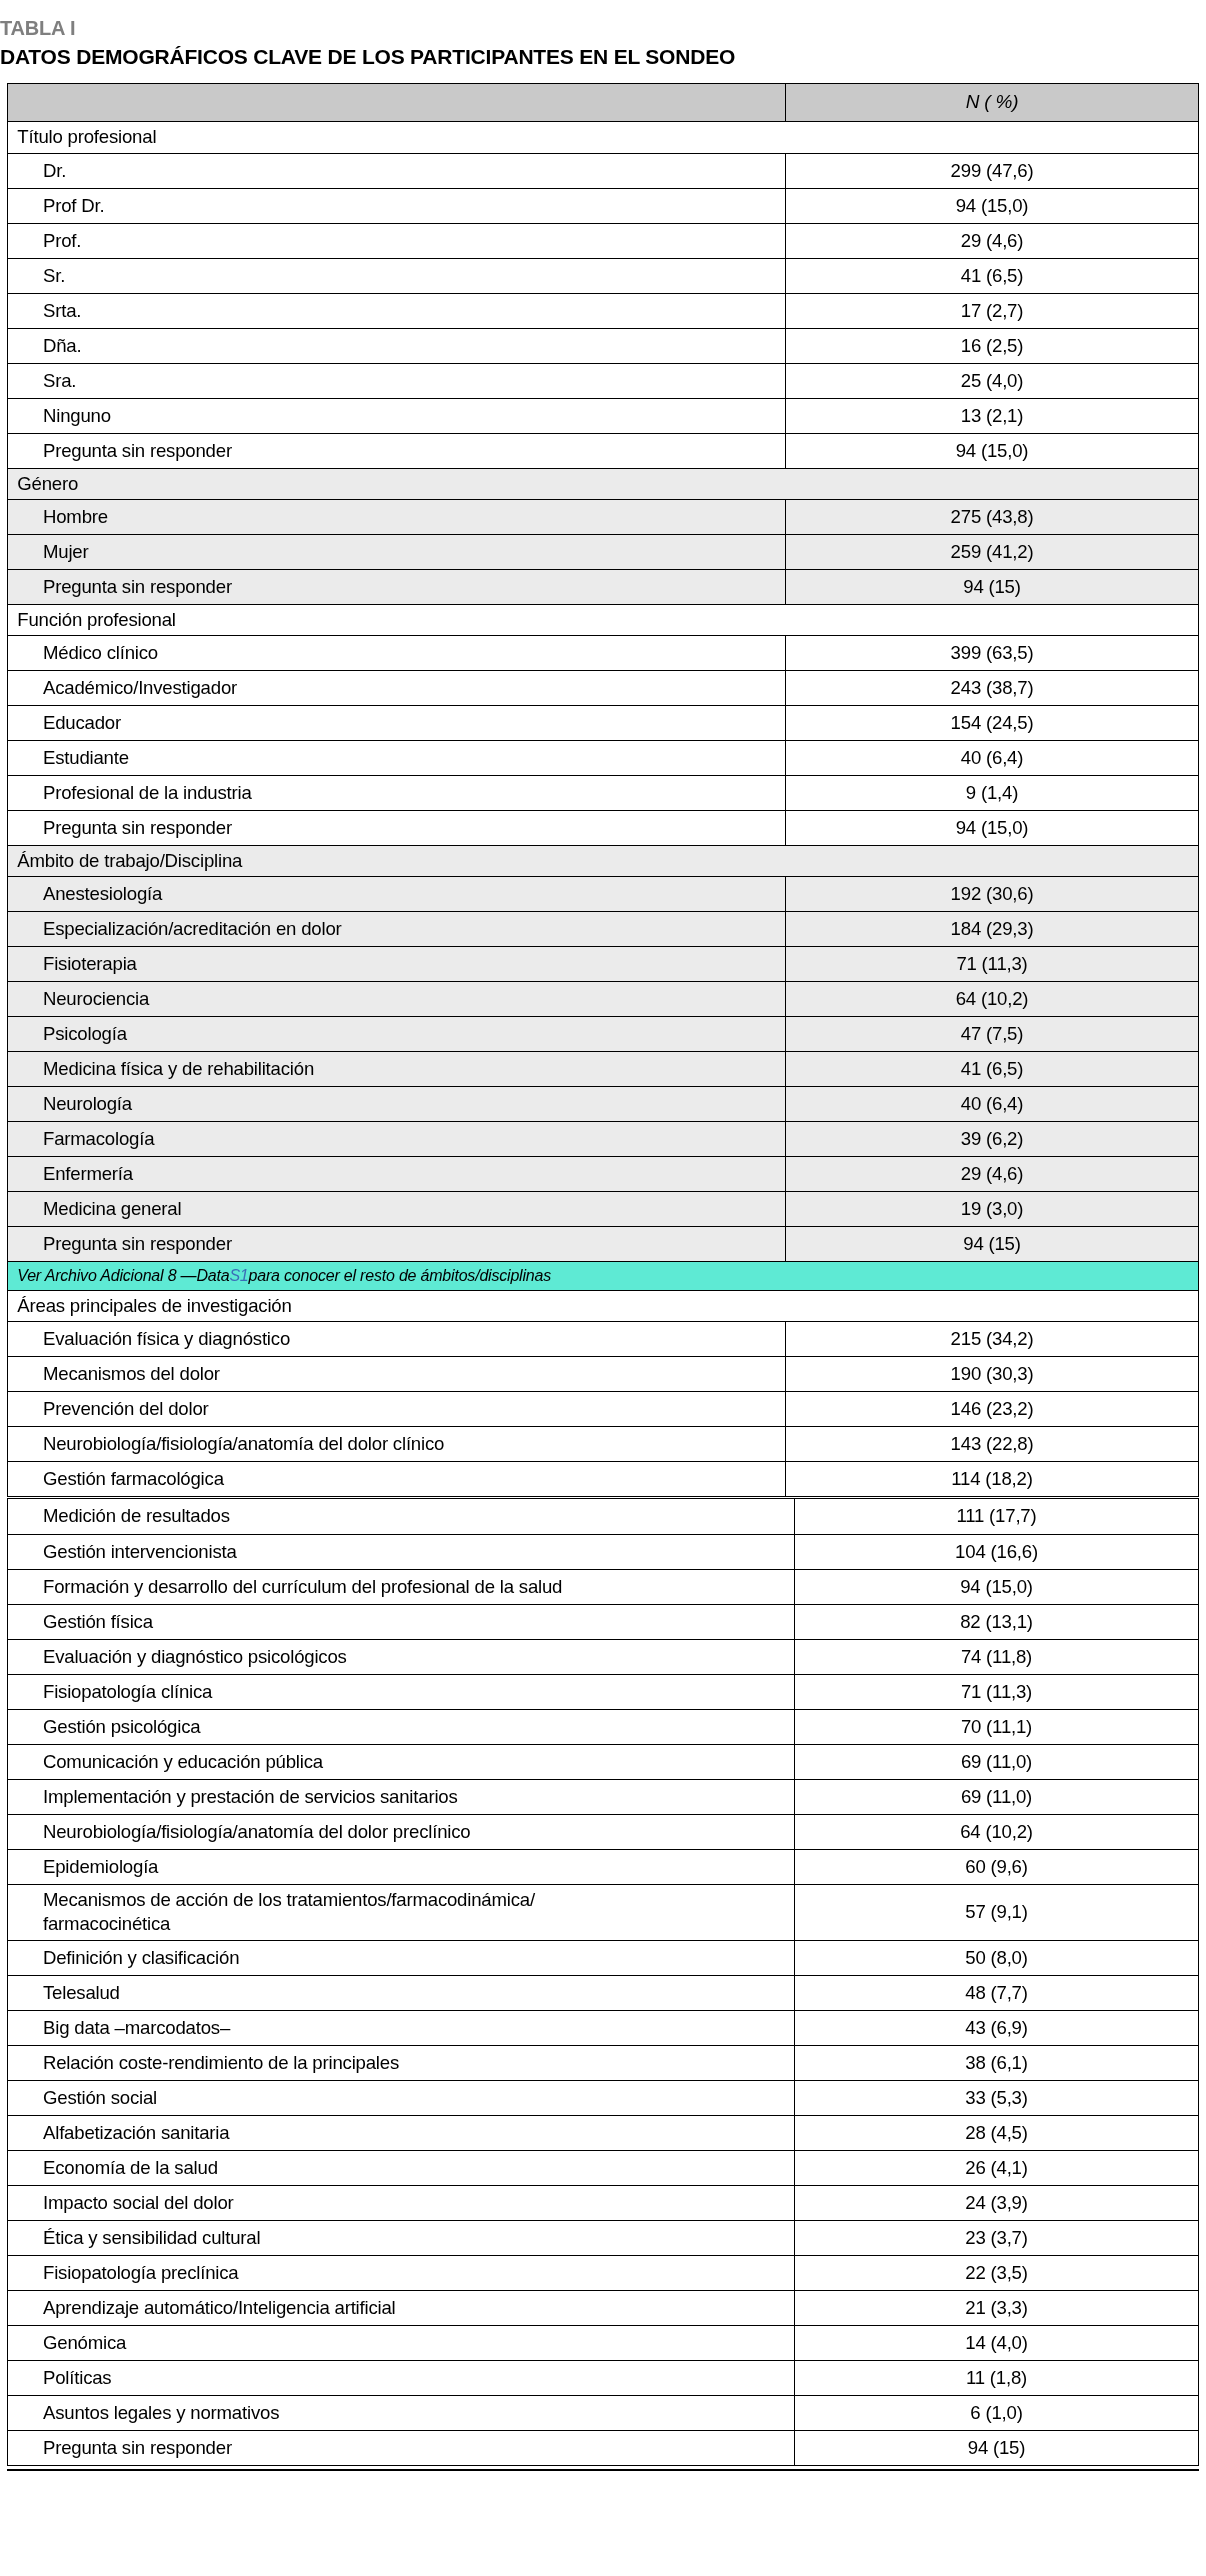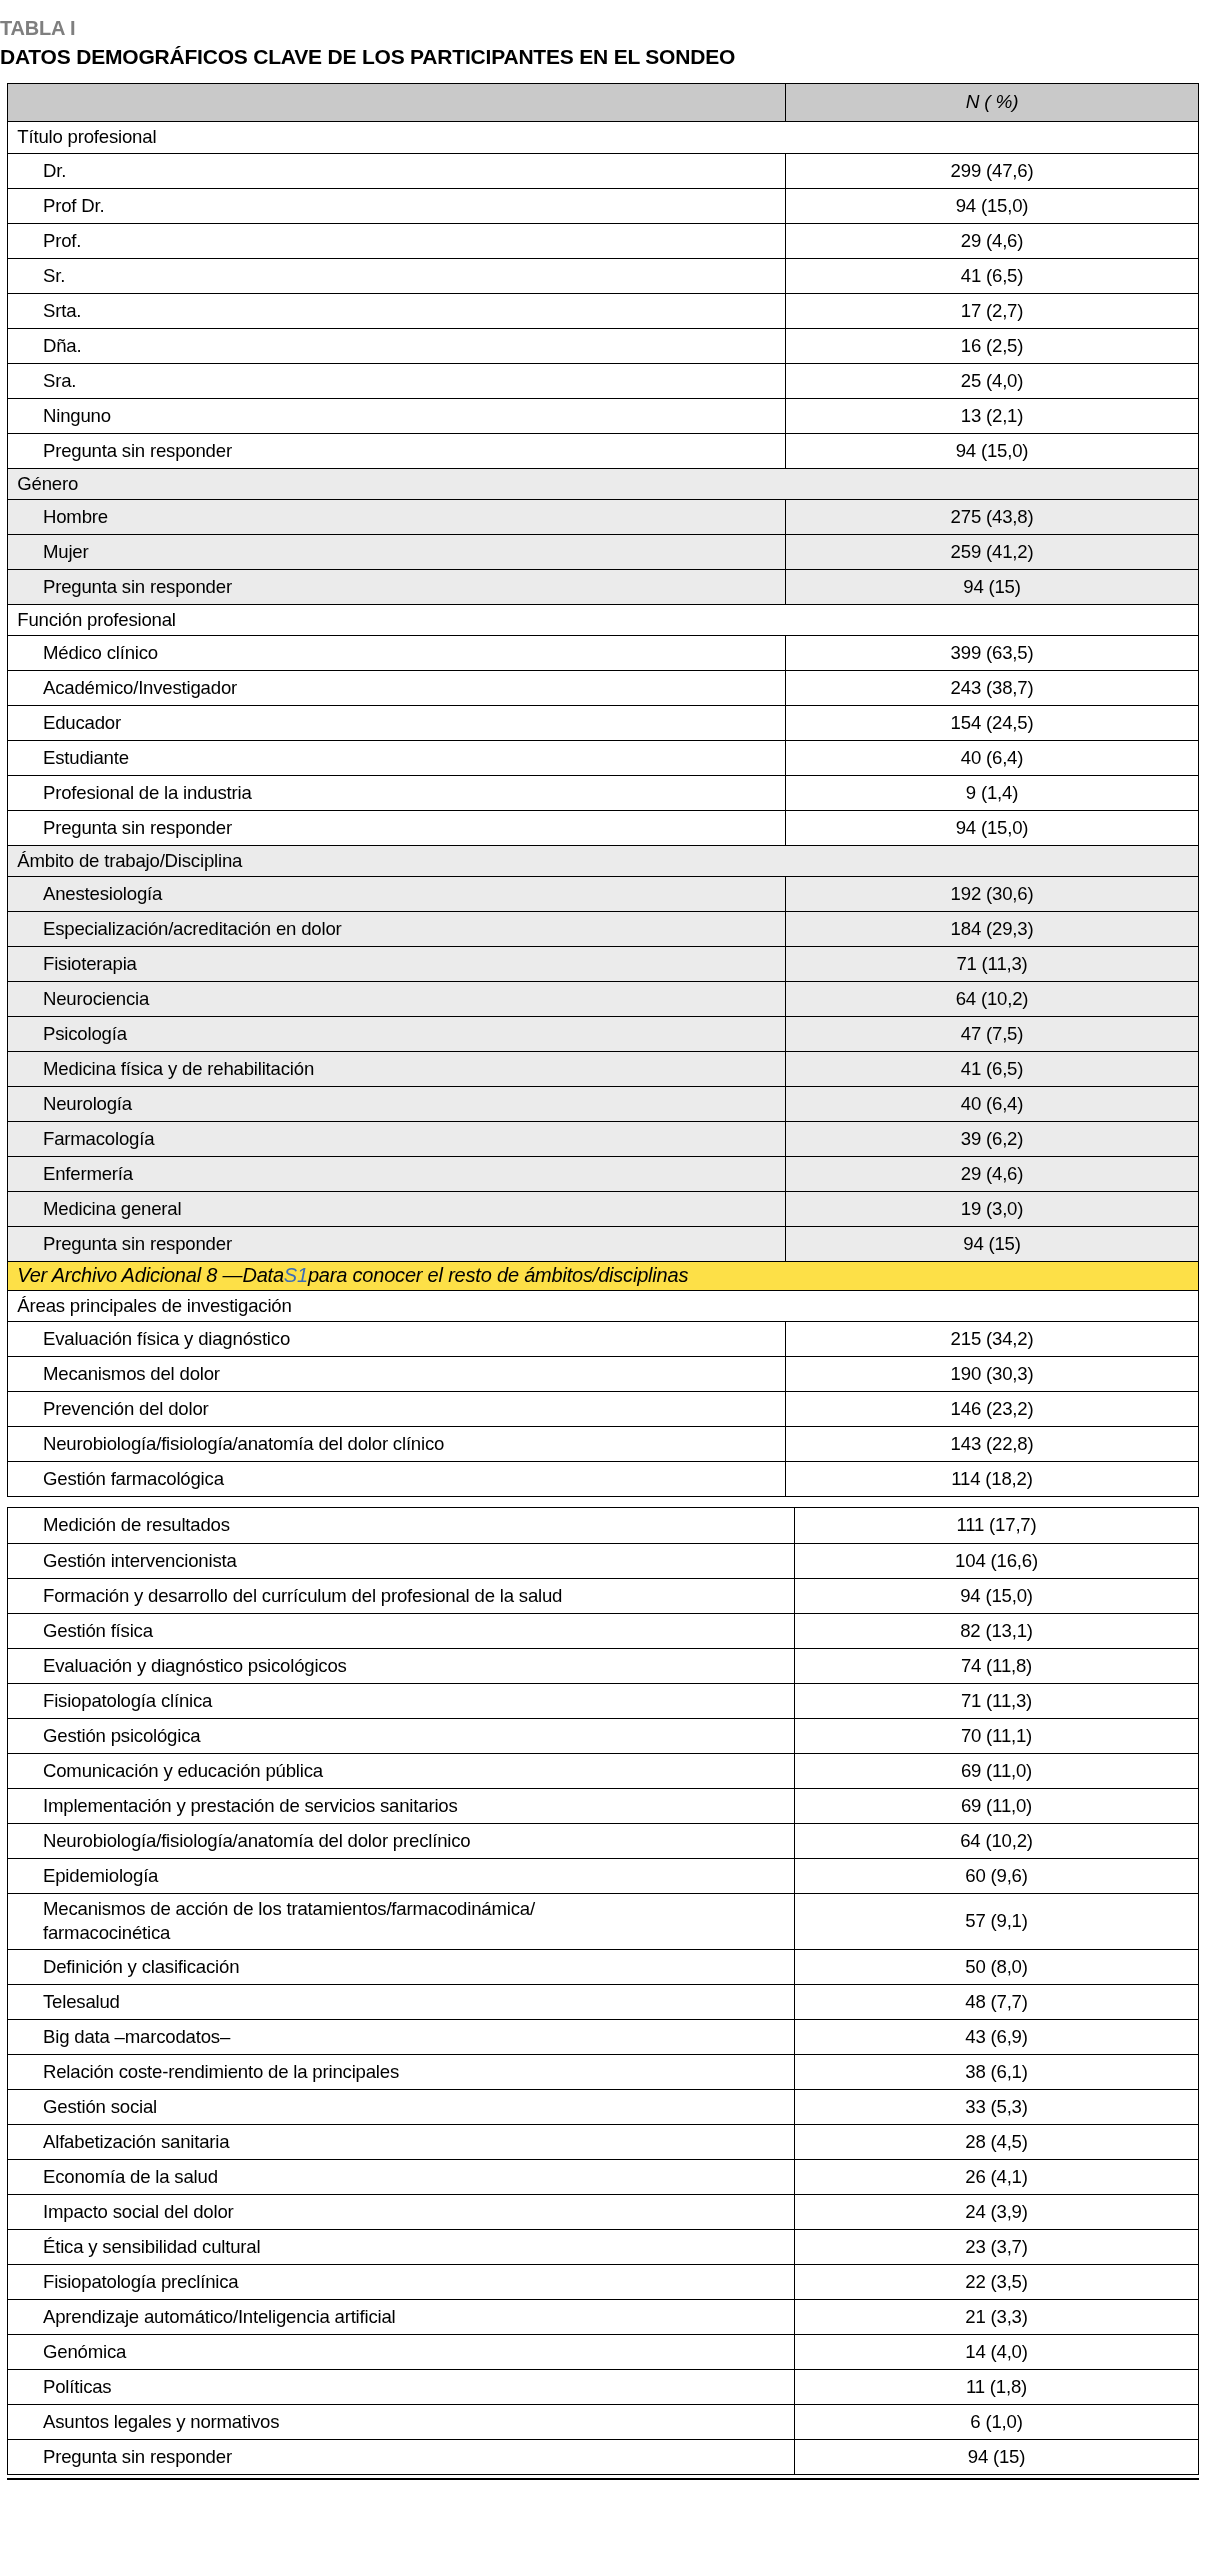--- a/index.html
+++ b/index.html
@@ -13,21 +13,21 @@
   body{
     width:1206px;height:2576px;background:#ffffff;
     font-family:"Liberation Sans", sans-serif;
     color:#000;letter-spacing:-0.2px;
   }
   .title-block{padding-top:15px;margin-bottom:11.6px;}
   .fig-title{font-size:20px;line-height:27px;font-weight:bold;color:var(--title-gray);}
   .fig-subtitle{font-size:21px;line-height:29px;font-weight:bold;color:#000;}
 
   .t-table{margin:0 7px;border:1.2px solid var(--line);}
-  .t-table + .t-table{margin-top:10px;}
+  .t-table + .t-table{margin-top:1px;}
   .bottom-rule{height:1.7px;background:var(--line);margin:2.9px 7px 0 7px;}
 
   .row{display:flex;align-items:stretch;min-height:35px;font-size:18.6px;background:#fff;}
   .row + .row, .row + .section-row, .section-row + .row,
   .note-row + .section-row, .row + .note-row{border-top:1.2px solid var(--line);}
   .label-cell{flex:1 1 auto;display:flex;align-items:center;padding:3.5px 11.6px 3.5px 35px;}
   .label-cell span{max-width:615px;line-height:1.3;}
   .value-cell{flex:0 0 413px;border-left:1.2px solid var(--line);
     display:flex;align-items:center;justify-content:center;text-align:center;padding:3.5px 5.8px;}
   .t-table[data-table="1"] .value-cell{flex-basis:404px;}
@@ -36,22 +36,22 @@
     font-size:19px;font-style:italic;border-bottom:1.2px solid var(--line);}
   .header-row .label-cell{padding-left:9.3px;}
   .header-row .value-cell{background:var(--header-bg);}
 
   .section-row{display:flex;align-items:center;min-height:31px;
     font-size:18.6px;padding:2.3px 11.6px 2.3px 9.3px;background:#fff;}
   .section-row + .row{border-top:1.2px solid var(--line);gap:16px;}
 
   .shaded{background:var(--shaded-bg);}
 
-  .note-row{display:flex;align-items:center;min-height:29px;font-size:20px;
-    font-style:italic;padding:2.3px 11.6px 2.3px 9.3px;background:#fde047;border-top:1.2px solid var(--line);}
+  .note-row{display:flex;align-items:center;min-height:29px;font-size:16px;
+    font-style:italic;padding:2.3px 11.6px 2.3px 9.3px;background:#5eead4;border-top:1.2px solid var(--line);}
   .note-row a{color:var(--link-blue);cursor:pointer;text-align:center;}
 </style>
 </head>
 <body>
 
 <div>
   <div class="title-block">
     <div class="fig-title">TABLA I</div>
     <div class="fig-subtitle">DATOS DEMOGRÁFICOS CLAVE DE LOS PARTICIPANTES EN EL SONDEO</div>
   </div>

